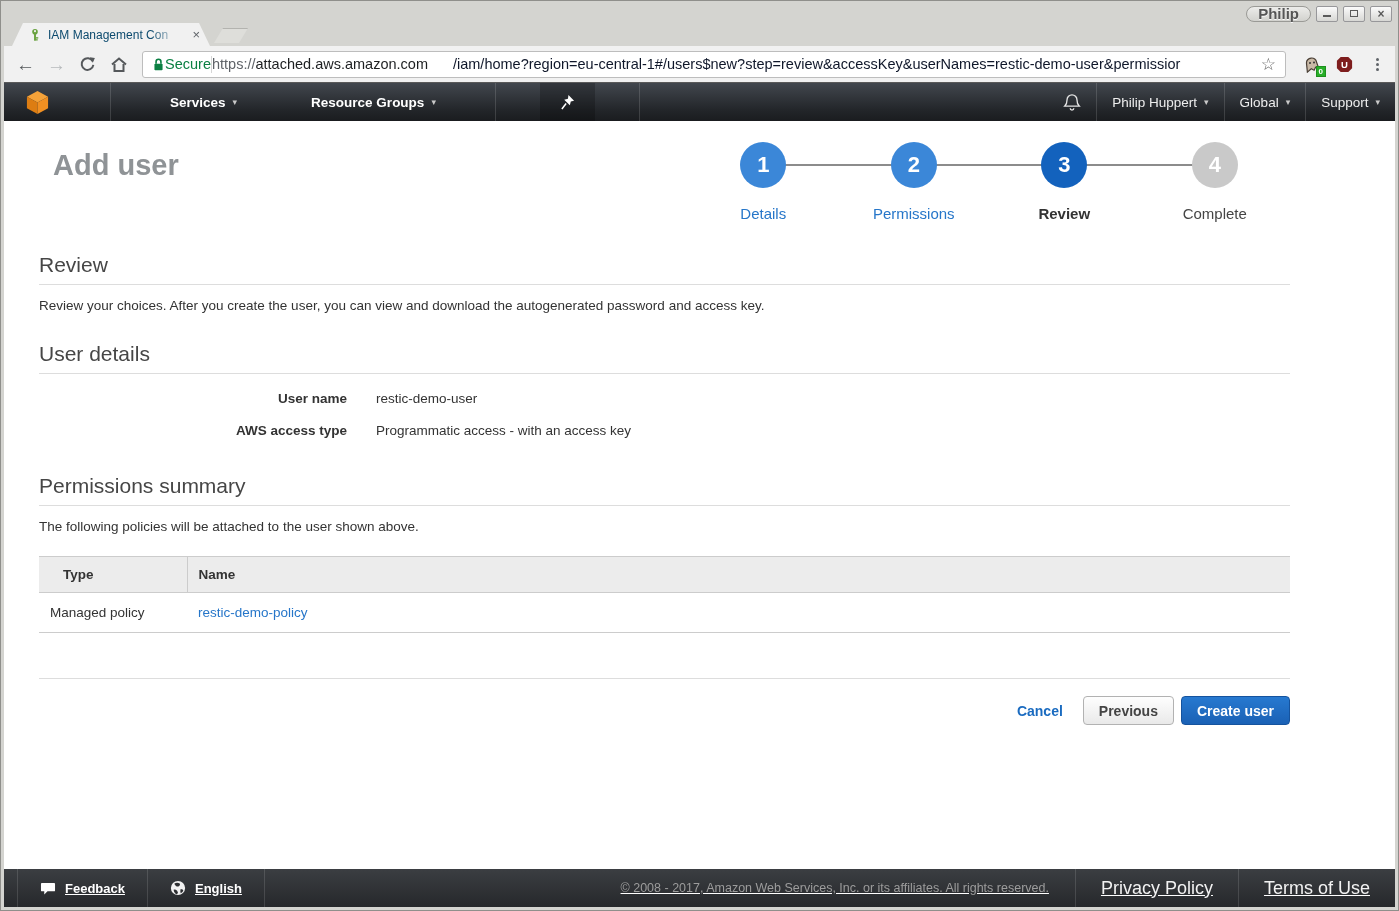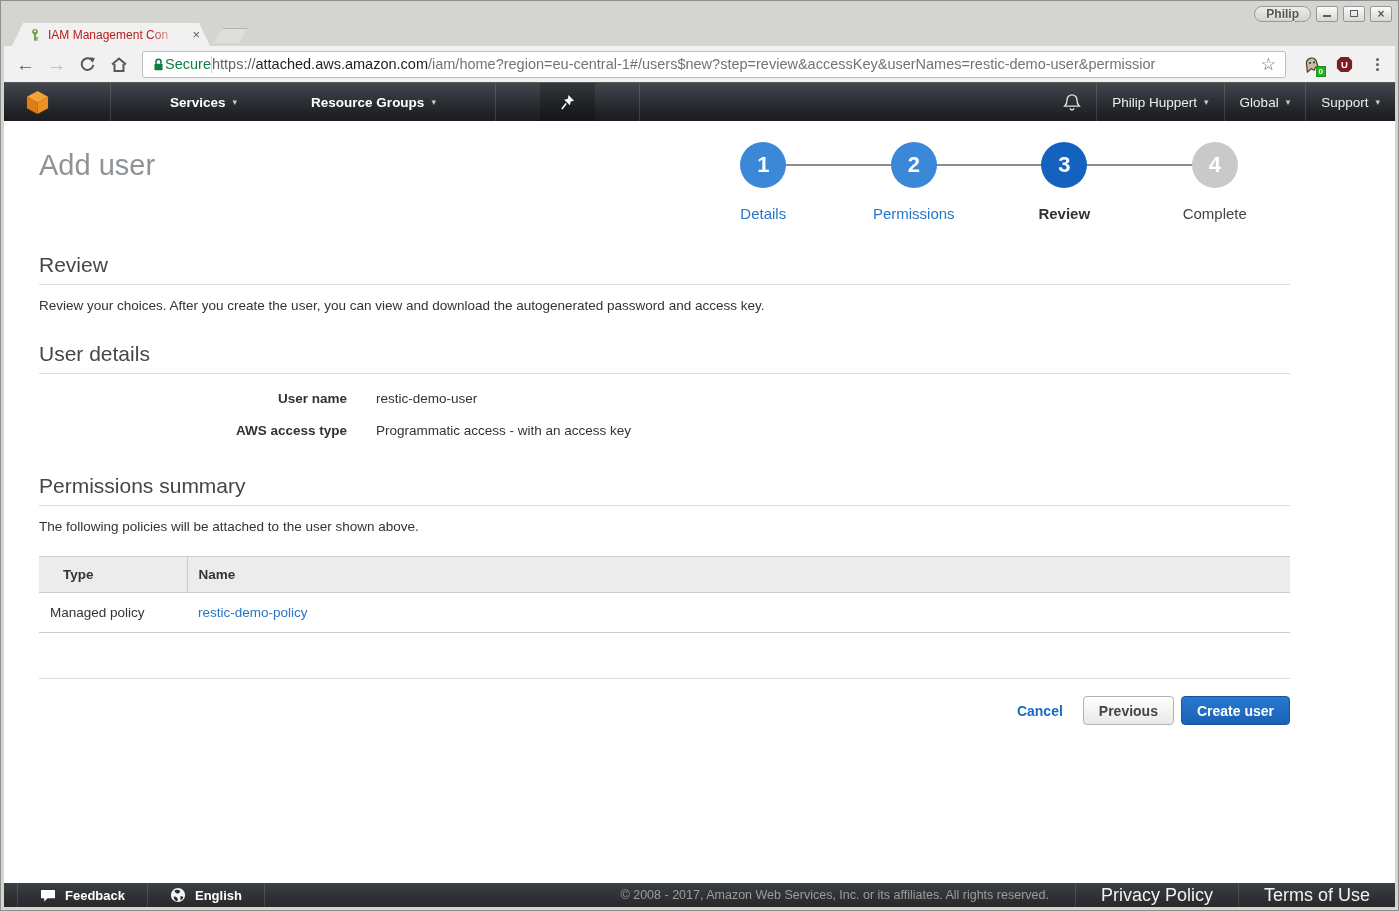--- a/index.html
+++ b/index.html
@@ -1,66 +1,66 @@
 <!DOCTYPE html>
 <html><head>
 <meta charset="utf-8">
 <style>
   * { box-sizing: border-box; }
   html,body { margin:0; padding:0; width:1399px; height:911px; font-family:"Liberation Sans", sans-serif; }
   .window { width:1399px; height:911px; background:#d4d4d0; border:1px solid #8f8f8b; padding:0 3px 3px 3px; display:flex; flex-direction:column; }
 
   
   .titlebar { height:22px; display:flex; align-items:center; justify-content:flex-end; gap:5px; padding:3px 3px 0 3px; }
-  .profile-label { border:1px solid #9a9a96; border-radius:9px; padding:0 11px; height:16px; line-height:14px; font-size:12px; font-weight:bold; color:#555; background:linear-gradient(#ececea,#d2d2ce); text-shadow:0 1px 0 #fafafa; }
+  .profile-label { border:1px solid #9a9a96; border-radius:9px; padding:0 11px; height:16px; line-height:14px; font-size:15px; font-weight:bold; color:#555; background:linear-gradient(#ececea,#d2d2ce); text-shadow:0 1px 0 #fafafa; }
   .win-btn { width:22px; height:16px; border:1px solid #97979a; border-radius:2px; background:linear-gradient(#fbfbfb,#d7d7d4); display:flex; align-items:center; justify-content:center; font-size:10px; color:#4a4a4a; }
   .win-btn .min-glyph { width:8px; border-bottom:2px solid #5a5a5a; height:7px; }
   .win-btn .max-glyph { width:8px; height:7px; border:1.5px solid #5a5a5a; }
   .win-btn .cls-glyph { font-size:12px; font-weight:bold; line-height:10px; color:#5a5a5a; }
 
   
   .tabstrip { height:23px; display:flex; align-items:flex-end; padding-left:8px; }
   .tab { position:relative; width:198px; height:23px; background:#f1f1f1; clip-path:polygon(11px 0, calc(100% - 11px) 0, 100% 100%, 0 100%); display:flex; align-items:center; padding:0 8px 0 16px; gap:6px; }
-  .tab-title { flex:1; font-size:12px; color:#b91c1c; white-space:nowrap; overflow:hidden; -webkit-mask-image:linear-gradient(90deg,#000 75%,transparent 97%); mask-image:linear-gradient(90deg,#000 75%,transparent 97%); }
+  .tab-title { flex:1; font-size:12px; color:#0c4a6e; white-space:nowrap; overflow:hidden; -webkit-mask-image:linear-gradient(90deg,#000 75%,transparent 97%); mask-image:linear-gradient(90deg,#000 75%,transparent 97%); }
   .tab-close { font-size:13px; color:#5f6368; line-height:13px; padding:0 2px; }
   .newtab-btn { width:34px; height:15px; margin:0 0 3px 4px; background:#dededa; clip-path:polygon(9px 0, 100% 0, calc(100% - 9px) 100%, 0 100%); border-top:1px solid #b3b3af; }
 
   
   .toolbar { height:36px; background:#f1f1f1; display:flex; align-items:center; padding:0 10px 0 8px; gap:4px; }
   .nav-icon { width:27px; text-align:center; font-size:19px; color:#55585b; line-height:1; }
   .nav-icon.disabled { color:#b7babc; }
   .nav-icon svg { display:block; margin:0 auto; }
   .url-bar { flex:1; height:27px; margin:0 6px; background:#fff; border:1px solid #bdbdbd; border-radius:3px; display:flex; align-items:center; padding:0 9px; font-size:14.5px; white-space:nowrap; overflow:hidden; }
   .secure-text { color:#0b8043; }
   .url-divider { width:1px; height:17px; background:#d6d6d6; flex:0 0 auto; }
   .url-text { overflow:hidden; white-space:nowrap; flex:1; }
   .url-scheme { color:#5f6368; }
   .url-domain { color:#1d1f21; }
-  .url-path { color:#737373; }
+  .url-path { color:#0f172a;padding-left:25px; }
   .star-icon { color:#676767; font-size:17px; margin-left:4px; flex:0 0 auto; }
   .ext-icon { position:relative; width:24px; height:24px; display:flex; align-items:center; justify-content:center; margin-left:4px; }
   .ext-badge { position:absolute; right:-2px; bottom:-1px; background:#27ae27; color:#fff; font-size:8px; font-weight:bold; padding:0 2px; line-height:9px; border:1px solid #1d8f1d; }
   .menu-dots { display:flex; flex-direction:column; gap:2px; margin-left:10px; padding:0 6px; }
   .menu-dots i { width:3px; height:3px; background:#5f6368; border-radius:50%; }
 
   
   .aws-navbar { height:39px; background:linear-gradient(180deg,#42474e 0%,#23262a 70%,#1a1c1f 100%); display:flex; align-items:stretch; color:#fff; font-size:13.5px; border-top:1px solid #5a5a5a;gap:44px; }
   .nav-cell { display:flex; align-items:center; gap:7px; padding:0 15px; }
   .nav-sep { width:1px; background:rgba(255,255,255,0.14); margin:0; }
   .nav-label { font-weight:bold; color:#fff; }
   .nav-label-reg { color:#eee; }
   .caret { font-size:9px; color:#c9c9c9; }
   .aws-logo-cell { padding:0 16px 0 21px; display:flex; align-items:center; }
   .pin-cell { background:rgba(0,0,0,0.22); padding:0 20px; display:flex; align-items:center; }
   .navbar-right { margin-left:auto; display:flex; align-items:stretch; }
 
   
   .content { flex:1; background:#fff; padding:0 105px 0 35px; overflow:hidden; }
   .page-header { display:flex; justify-content:space-between; align-items:flex-start; margin-top:21px; }
-  .page-title { font-size:29px; color:#8f9396; font-weight:400; margin-top:7px; }
+  .page-title { font-size:29px; color:#8f9396; font-weight:700; margin-top:7px;margin-left:14px; }
   .steps { position:relative; display:flex; width:602px; }
   .steps .connector { position:absolute; top:22px; left:76px; right:76px; height:2px; background:#8c8c8c; }
   .step { width:150.5px; display:flex; flex-direction:column; align-items:center; position:relative; }
   .step-circle { width:46px; height:46px; border-radius:50%; display:flex; align-items:center; justify-content:center; color:#fff; font-size:22px; font-weight:bold; z-index:1; }
   .step-label { margin-top:17px; font-size:15px; }
   .step.done .step-circle { background:#3b87d8; }
   .step.current .step-circle { background:#1362bd; }
   .step.future .step-circle { background:#c9c9c9; }
   .step.done .step-label { color:#2676c9; }
   .step.current .step-label { color:#333; font-weight:bold; }
@@ -85,21 +85,21 @@
   a.policy-link { color:#2676c9; text-decoration:none; }
 
   .actions-rule { margin-top:45px; }
   .actions { display:flex; justify-content:flex-end; align-items:center; margin-top:17px; }
   .cancel-link { color:#1a6bc0; font-weight:bold; font-size:14px; margin-right:20px; text-decoration:none; }
   .btn { height:29px; padding:0 15px; font-size:14px; font-weight:bold; border-radius:4px; display:flex; align-items:center; font-family:"Liberation Sans", sans-serif; }
   .btn-prev { background:linear-gradient(#fefefe,#e9e9e9); border:1px solid #b2b2b2; color:#444; margin-right:7px; }
   .btn-primary { background:linear-gradient(#2779d0,#1a61b5); border:1px solid #15539e; color:#fff; }
 
   
-  .aws-footer { height:24px; background:linear-gradient(#3b3e42,#26282b); display:flex; align-items:stretch; color:#fff; font-size:13px; }
+  .aws-footer { height:38px; background:linear-gradient(#3b3e42,#26282b); display:flex; align-items:stretch; color:#fff; font-size:13px;text-decoration:underline; }
   .footer-btn { display:flex; align-items:center; gap:9px; padding:0 22px; border-right:1px solid rgba(255,255,255,0.13); font-weight:bold; }
   .footer-btn:first-child { margin-left:13px; border-left:1px solid rgba(255,255,255,0.13); }
   .footer-right { margin-left:auto; display:flex; align-items:stretch; }
   .copyright { display:flex; align-items:center; color:#9c9c9c; font-size:12.5px; padding-right:26px; }
   .footer-link { display:flex; align-items:center; padding:0 25px; border-left:1px solid rgba(255,255,255,0.13); color:#f2f2f2; font-size:18px; }
 </style>
 </head>
 <body>
 
 <div class="window">

